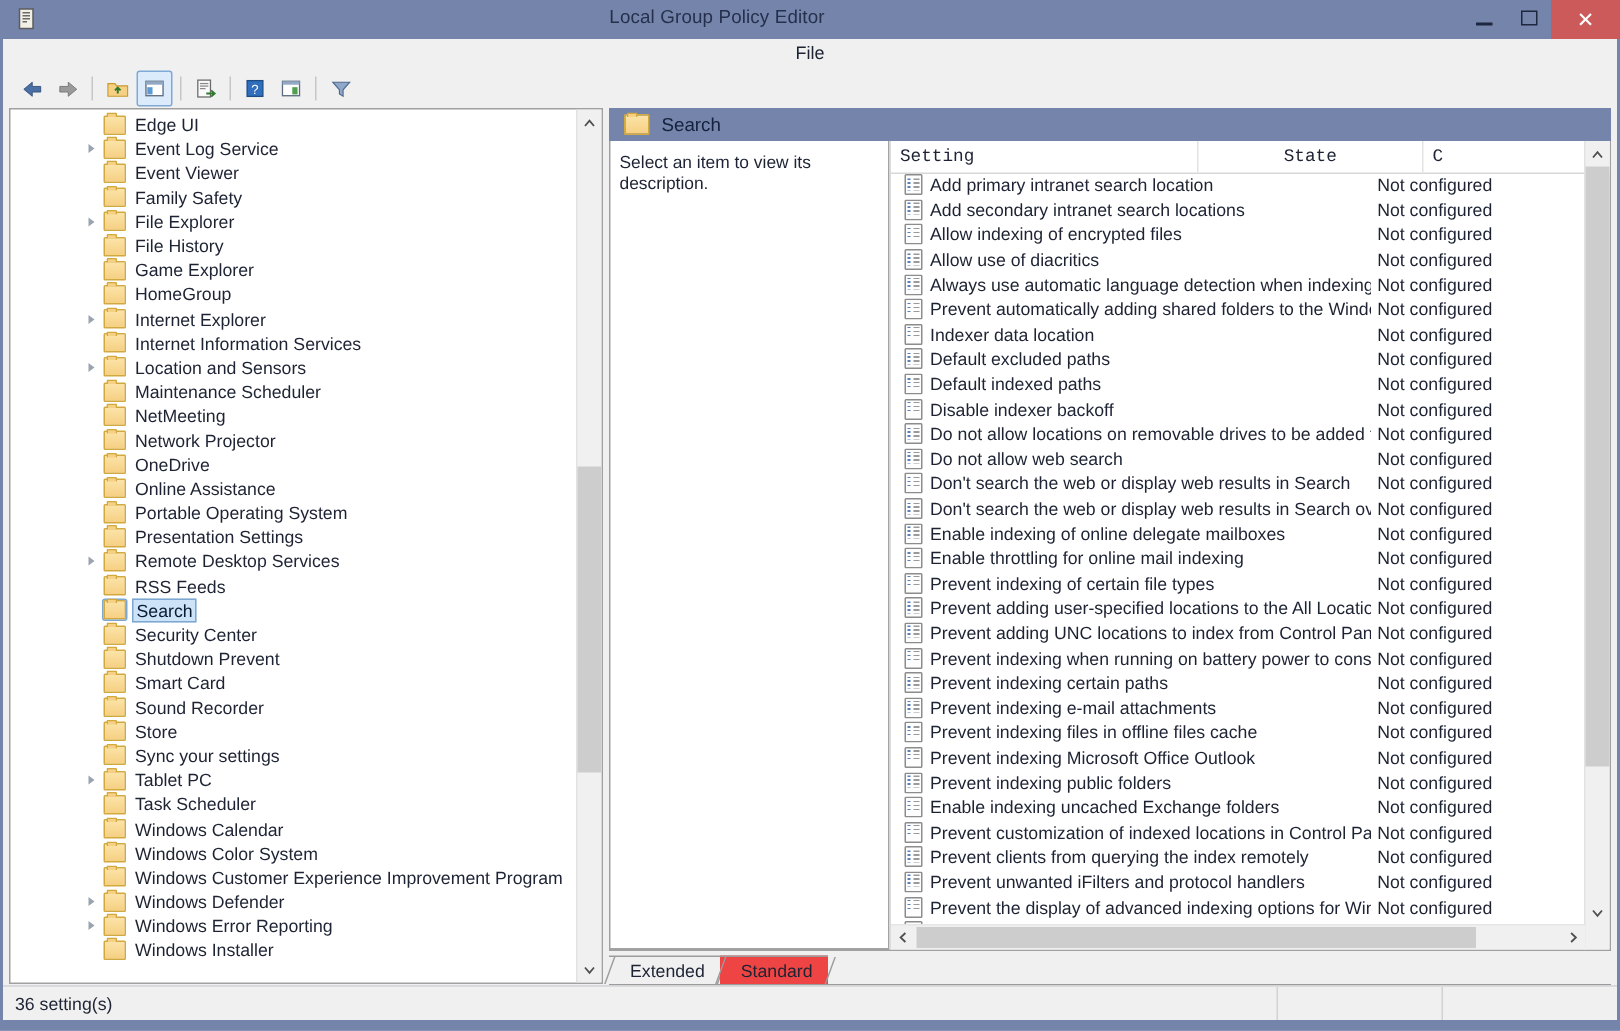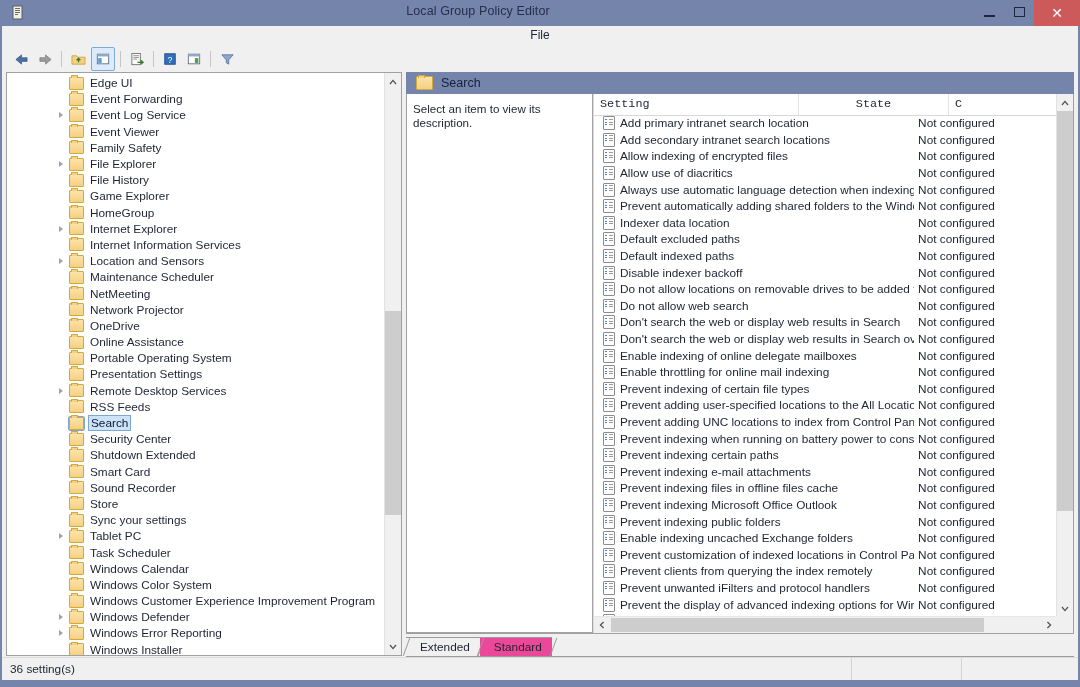--- a/index.html
+++ b/index.html
@@ -223,21 +223,21 @@
   .tab:before {
     content:""; position:absolute; left:0; top:0; bottom:0; width: 12px;
     border-left: 1px solid #9b9b9b;
     transform: skewX(-20deg);
   }
   .tab:after {
     content:""; position:absolute; right:-2px; top:0; bottom:0; width: 12px;
     border-right: 1px solid #9b9b9b;
     transform: skewX(-20deg);
   }
-  .tab.active { background: #ec4899; }
+  .tab.active { background: #ef4444; }
 
   
   .statusbar {
     position: absolute; left: 2px; top: 657px; width: 1076px; height: 22px;
     background: #f0f0f0;
     border-top: 1px solid #dcdcdc;
     display: flex; align-items: center;
   }
   .status-seg { height: 22px; line-height: 22px; font-size: 11.8px; color: #1d2333; padding-left: 8px; box-sizing:border-box; }
   .s1 { width: 850px; border-right: 1px solid #d2d2d2; }
@@ -339,24 +339,20 @@
 
   <div class="content">
 
     <div class="left-pane">
       <div class="tree" id="tree">
           <div class="tree-row">
             <span class="folder"></span>
             <span class="tree-label">Edge UI</span>
           </div>
           <div class="tree-row">
-            <span class="folder"></span>
-            <span class="tree-label">Event Forwarding</span>
-          </div>
-          <div class="tree-row">
             <span class="expander"></span>
             <span class="folder"></span>
             <span class="tree-label">Event Log Service</span>
           </div>
           <div class="tree-row">
             <span class="folder"></span>
             <span class="tree-label">Event Viewer</span>
           </div>
           <div class="tree-row">
             <span class="folder"></span>
@@ -433,21 +429,21 @@
           <div class="tree-row sel">
             <span class="folder"></span>
             <span class="tree-label">Search</span>
           </div>
           <div class="tree-row">
             <span class="folder"></span>
             <span class="tree-label">Security Center</span>
           </div>
           <div class="tree-row">
             <span class="folder"></span>
-            <span class="tree-label">Shutdown Extended</span>
+            <span class="tree-label">Shutdown Prevent</span>
           </div>
           <div class="tree-row">
             <span class="folder"></span>
             <span class="tree-label">Smart Card</span>
           </div>
           <div class="tree-row">
             <span class="folder"></span>
             <span class="tree-label">Sound Recorder</span>
           </div>
           <div class="tree-row">

